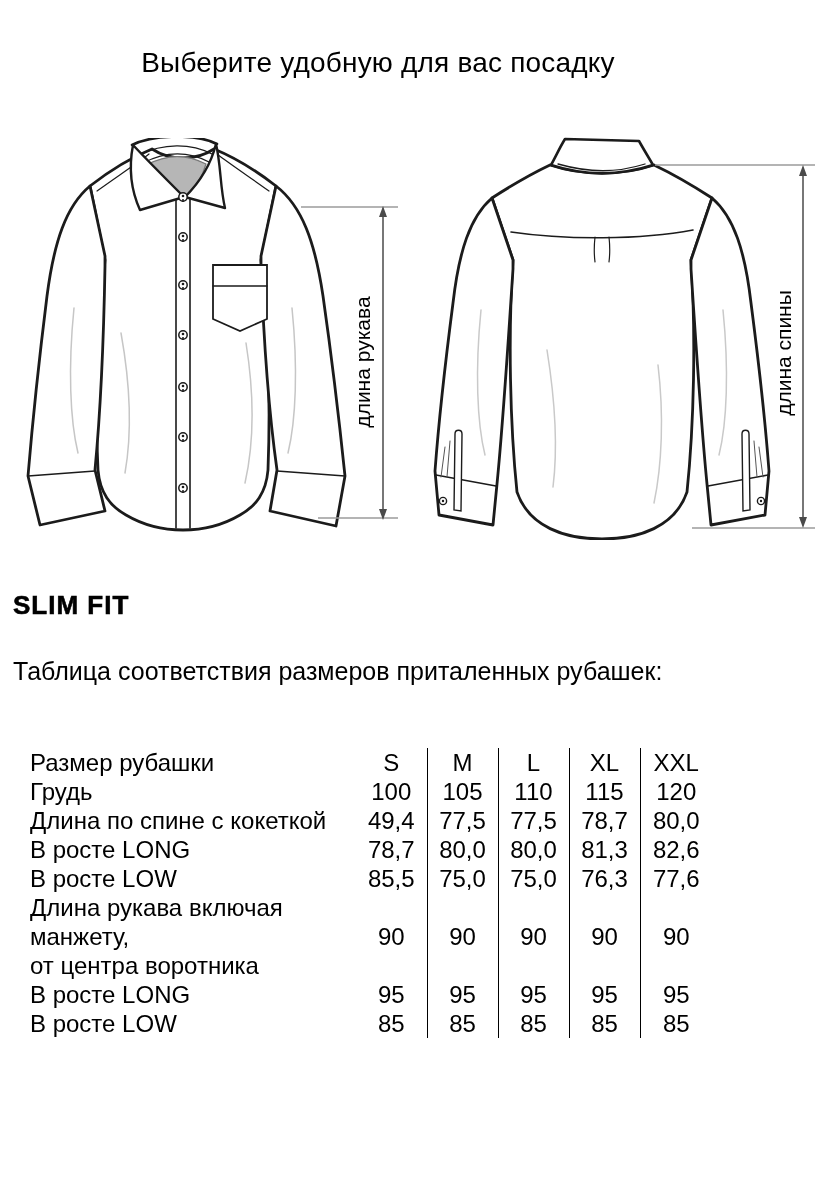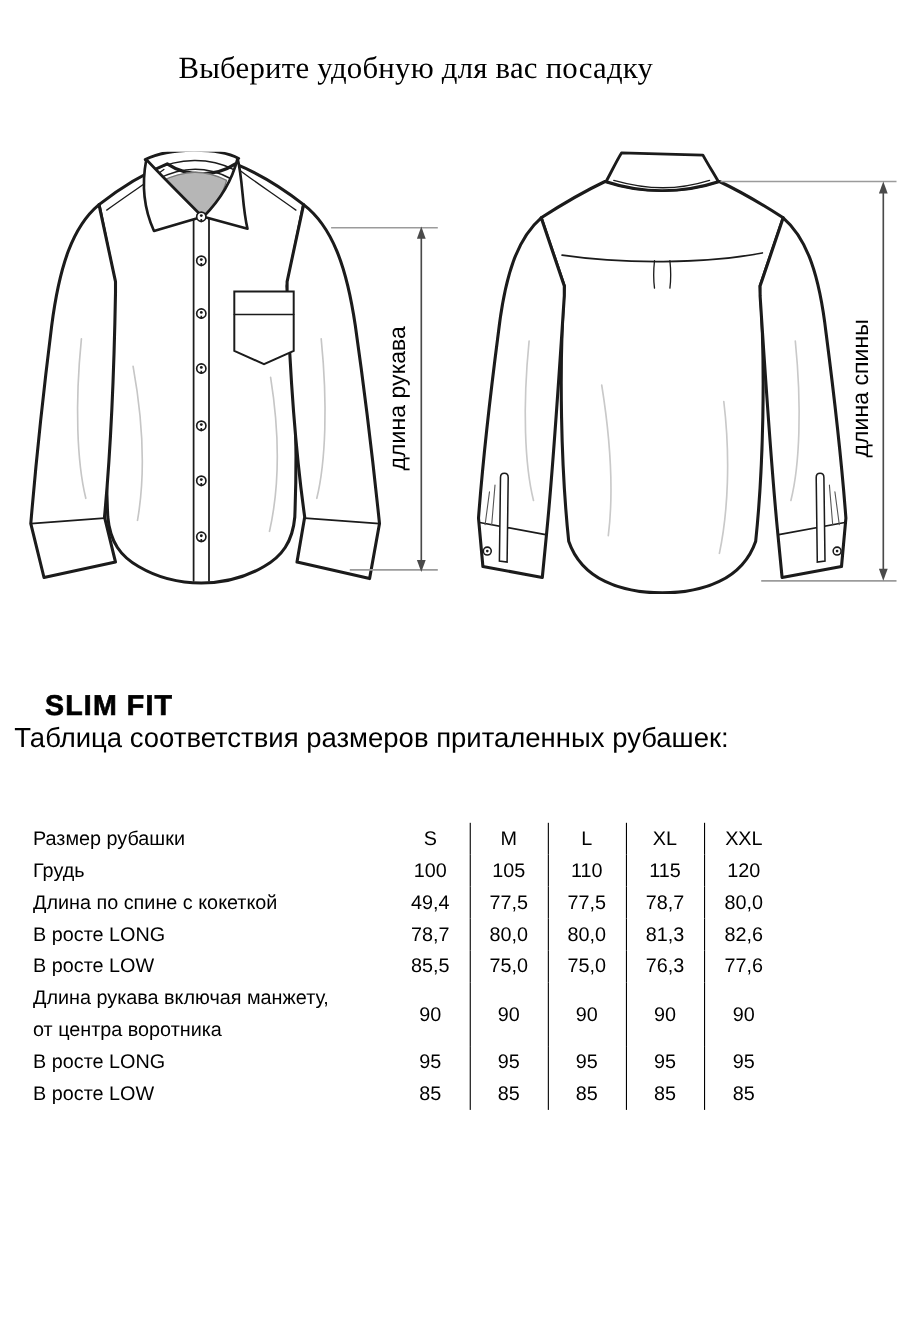--- a/index.html
+++ b/index.html
@@ -1,28 +1,28 @@
 <!DOCTYPE html>
 <html><head>
 <meta charset="utf-8">
 <style>
   html,body{margin:0;padding:0;background:#ffffff;}
   body{width:825px;height:1200px;position:relative;font-family:"Liberation Sans",sans-serif;color:#000;overflow:hidden;}
 
-  .title{position:absolute;top:47px;left:0;width:756px;text-align:center;font-size:28px;letter-spacing:0.2px;font-family:Liberation Serif, serif;}
+  .title{position:absolute;top:47px;left:0;width:756px;text-align:center;font-size:28px;letter-spacing:0.2px;}
 
   .figure{position:absolute;left:0;top:0;width:825px;height:560px;}
   svg.front{position:absolute;left:18px;top:138px;}
   svg.back{position:absolute;left:425px;top:135px;}
   svg text{font-family:"Liberation Sans",sans-serif;font-size:21px;fill:#000;stroke:none;}
 
-  .slim-heading{position:absolute;left:13px;top:626px;font-size:26px;font-weight:900;letter-spacing:1px;margin-left:28px;-webkit-text-stroke:0.6px #000;}
+  .slim-heading{position:absolute;left:13px;top:590px;font-size:26px;font-weight:900;letter-spacing:1px;-webkit-text-stroke:0.6px #000;}
   .sub-heading{position:absolute;left:13px;top:657px;font-size:25px;}
 
-  table.size-table{position:absolute;left:30px;top:748px;width:682px;border-collapse:collapse;table-layout:fixed;font-size:18px;}
+  table.size-table{position:absolute;left:30px;top:748px;width:682px;border-collapse:collapse;table-layout:fixed;font-size:24px;}
   table.size-table td{padding:0;height:29px;vertical-align:middle;}
   td.lbl{text-align:left;}
   td.lbl span{display:block;line-height:29px;}
   td.val{text-align:center;line-height:29px;}
   td.val + td.val{border-left:1.5px solid #000;}
 </style>
 </head>
 <body>
 
 <div class="title">Выберите удобную для вас посадку</div>

